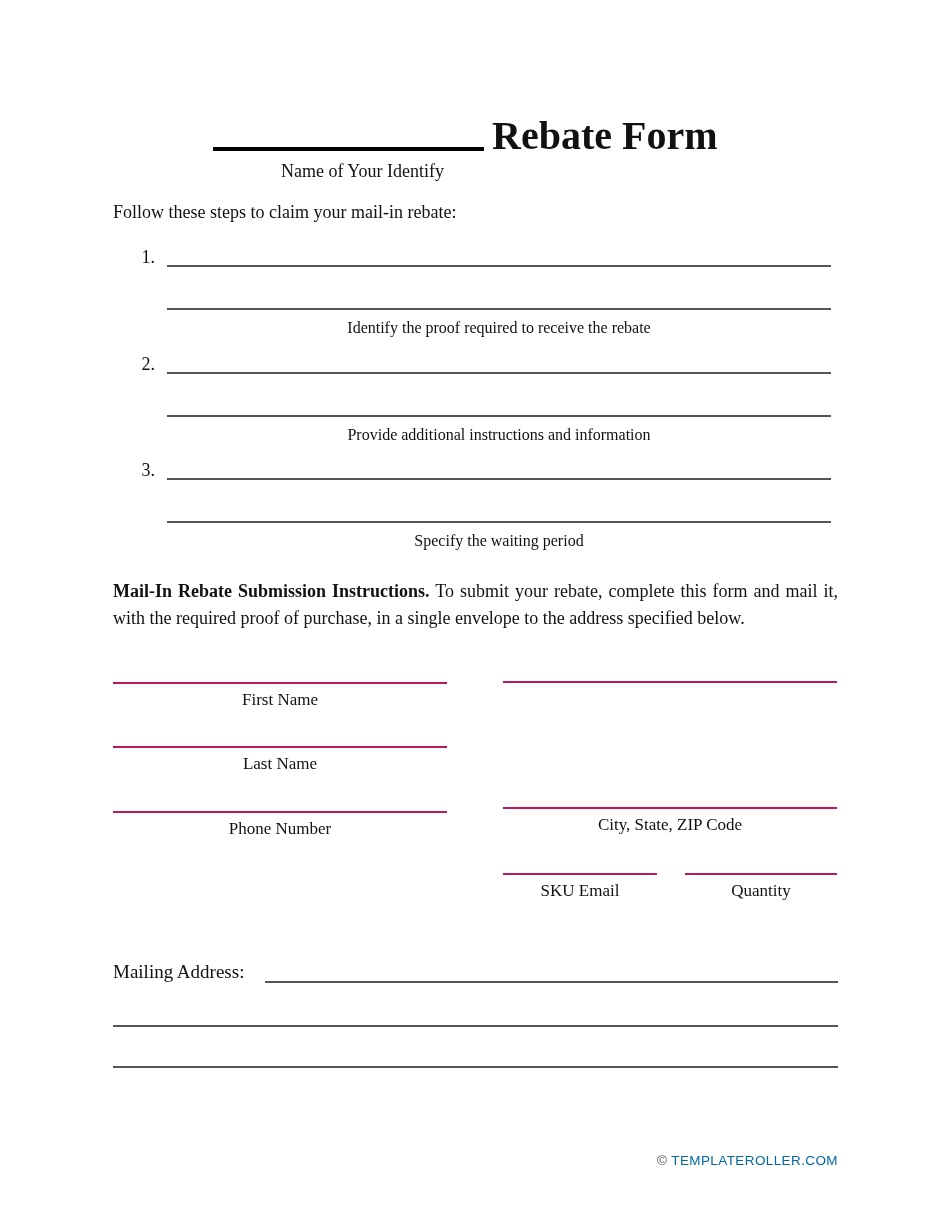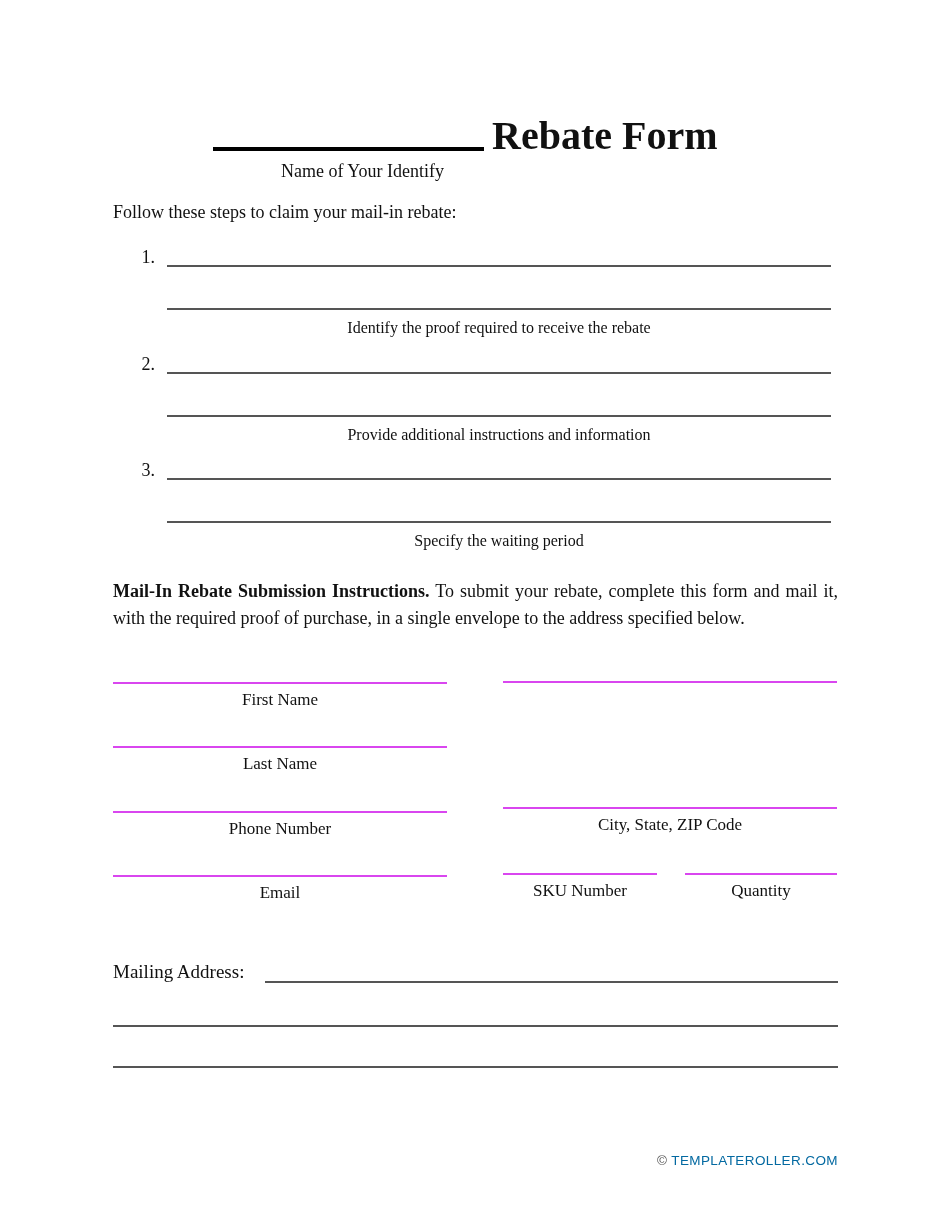--- a/index.html
+++ b/index.html
@@ -48,21 +48,21 @@
     text-align:center; font-size:16px;
   }
 
   
   .instructions {
     position:absolute; left:113px; top:560px; width:725px;
     font-size:18px; line-height:27px; text-align:justify;
   }
 
   
-  .field { position:absolute; border-top:2px solid #d946ef; font-size:17px; }
+  .field { position:absolute; border-top:2px solid #be185d; font-size:17px; }
   .field-caption { text-align:center; padding-top:6px; }
 
   .f-first   { left:113px; top:682px; width:334px; }
   .f-last    { left:113px; top:746px; width:334px; }
   .f-phone   { left:113px; top:811px; width:334px; }
   .f-email   { left:113px; top:875px; width:334px; }
 
   .f-addr1   { left:503px; top:681px; width:334px; }
   .f-addr2   { left:503px; top:744px; width:334px; }
   .f-citysz  { left:503px; top:807px; width:334px; }
@@ -126,30 +126,27 @@
 
   <div class="field f-first">
     <div class="field-caption">First Name</div>
   </div>
   <div class="field f-last">
     <div class="field-caption">Last Name</div>
   </div>
   <div class="field f-phone">
     <div class="field-caption">Phone Number</div>
   </div>
-  <div class="field f-email">
-    <div class="field-caption">Email</div>
-  </div>
 
   <div class="field f-addr1"></div>
   <div class="field f-citysz">
     <div class="field-caption">City, State, ZIP Code</div>
   </div>
   <div class="field f-sku">
-    <div class="field-caption">SKU Number</div>
+    <div class="field-caption">SKU Email</div>
   </div>
   <div class="field f-qty">
     <div class="field-caption">Quantity</div>
   </div>
 
   <div class="mailing-label">Mailing Address:</div>
   <div class="mailing-line"></div>
   <div class="extra-line-1"></div>
   <div class="extra-line-2"></div>
 

